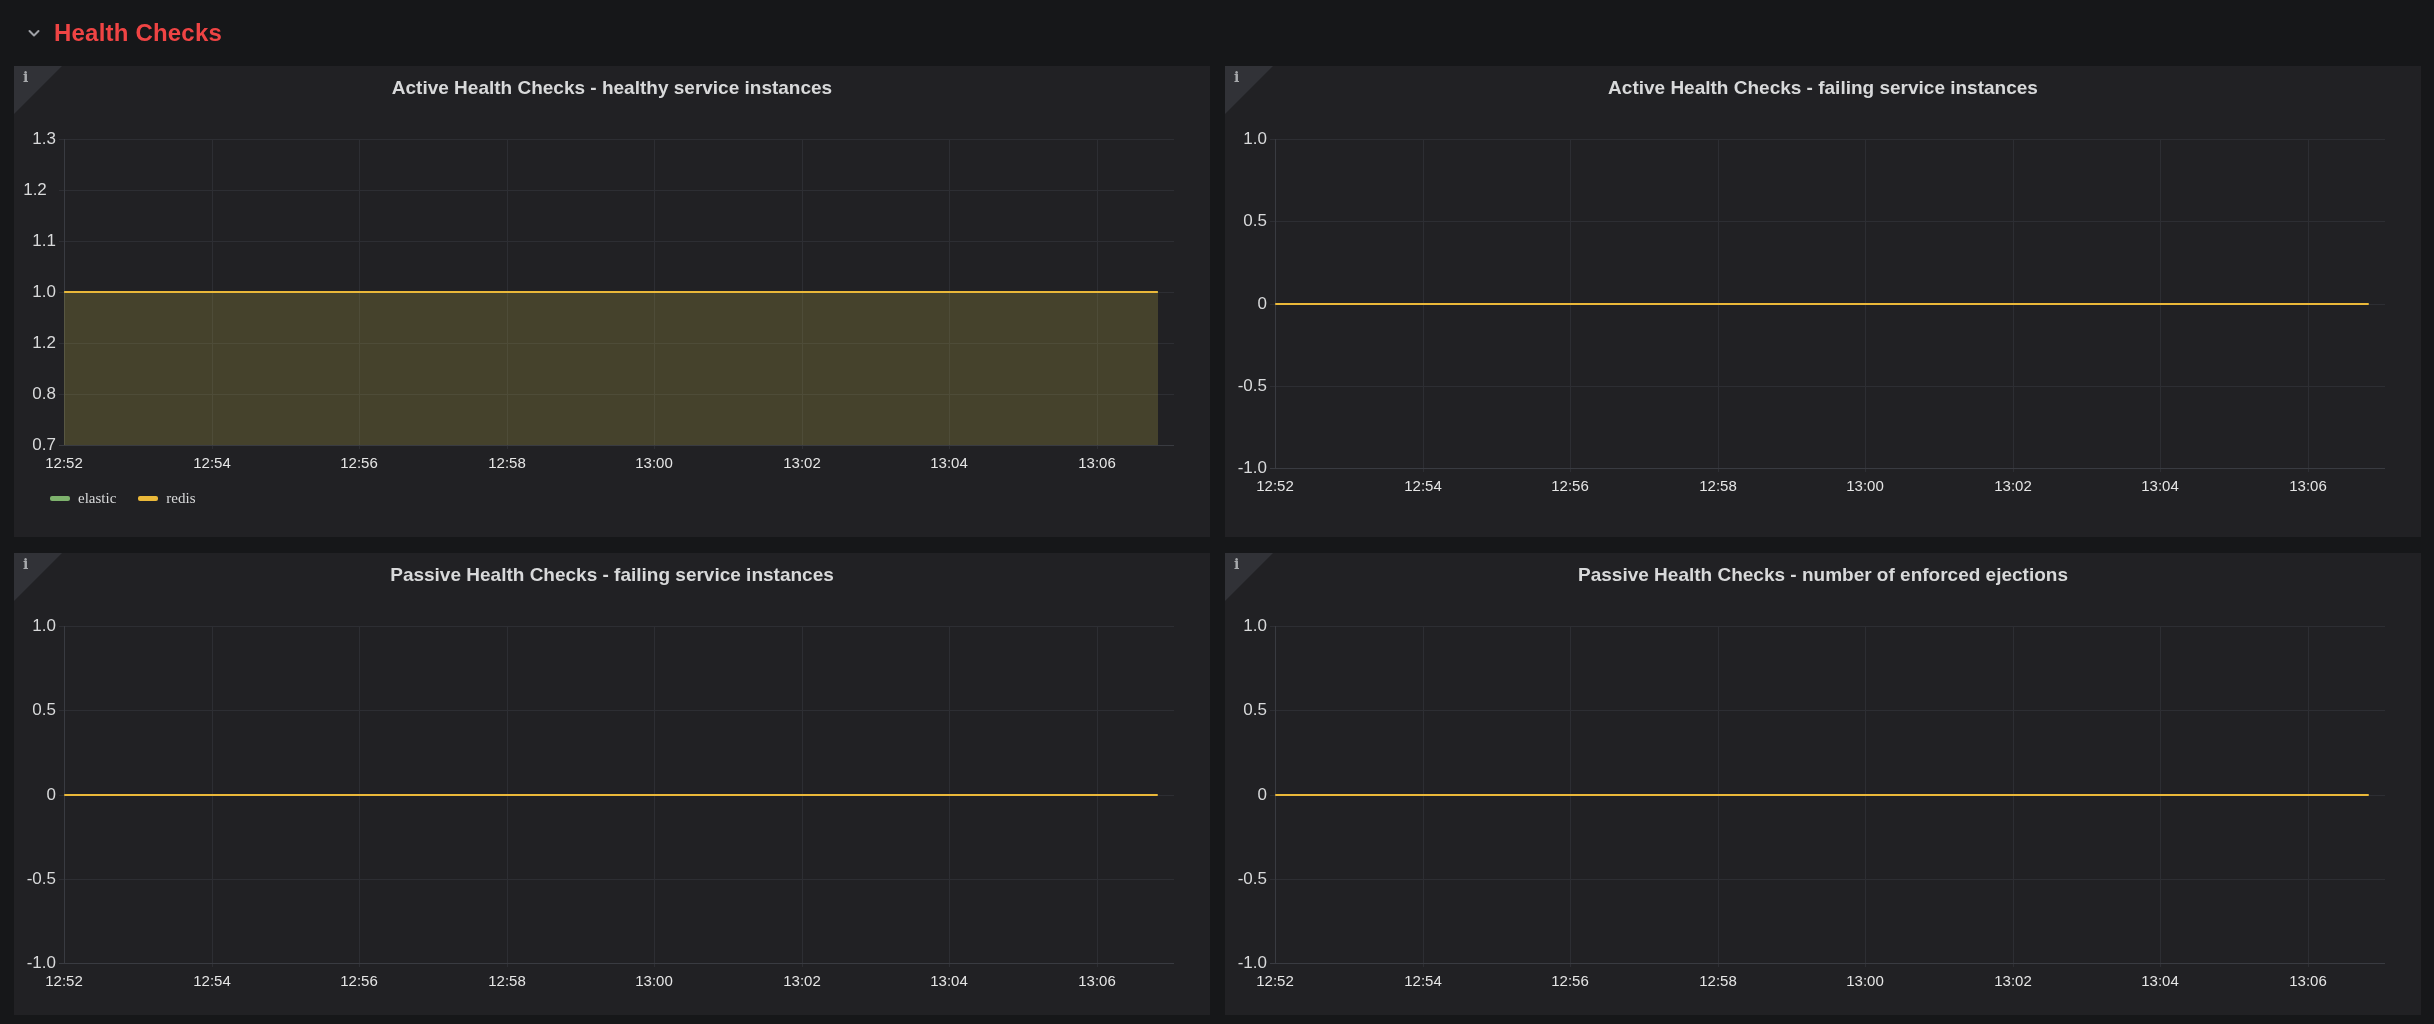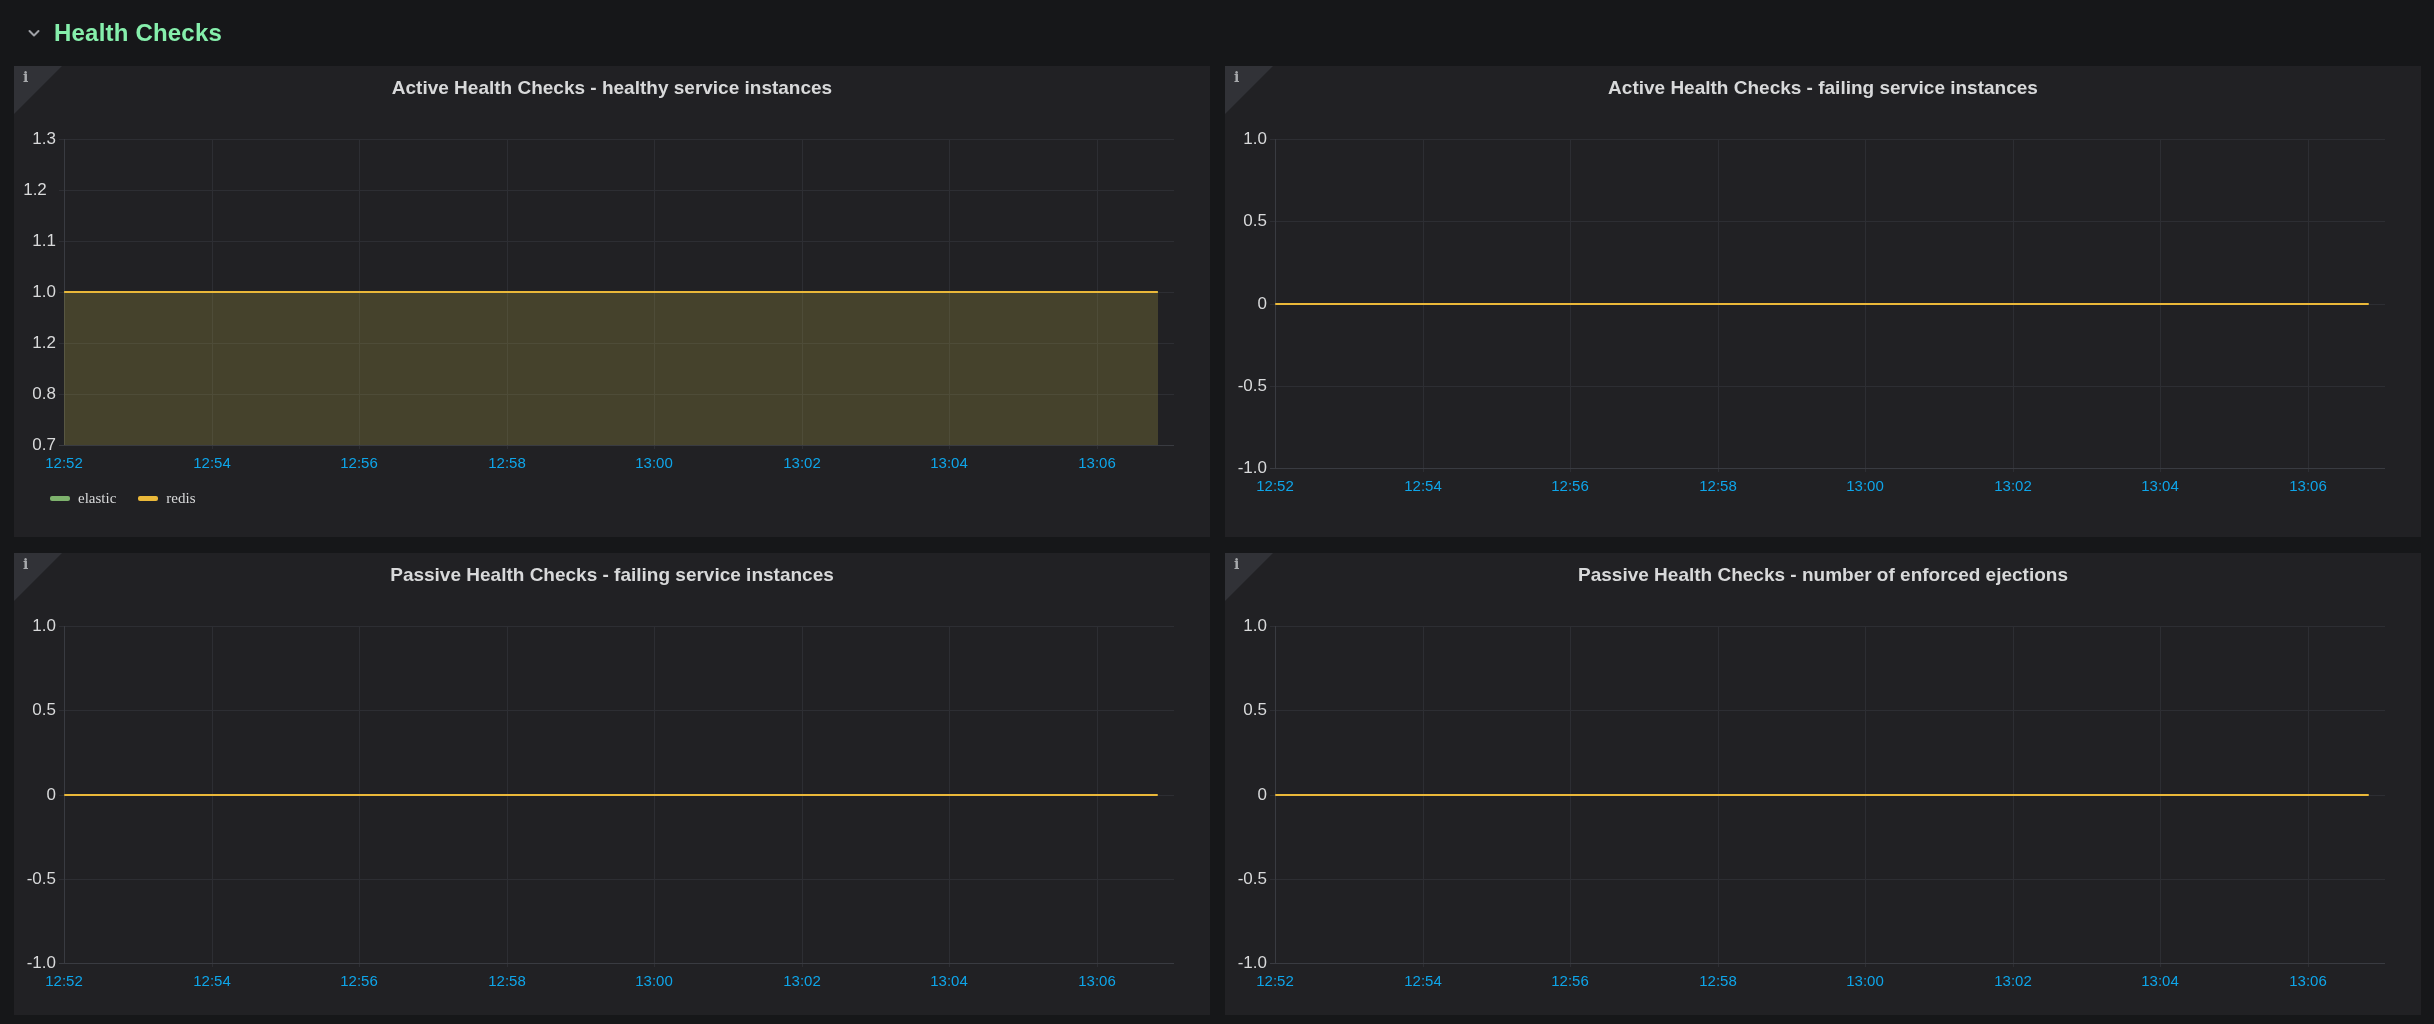--- a/index.html
+++ b/index.html
@@ -9,21 +9,21 @@
     font-family:"Liberation Sans",sans-serif;
     -webkit-font-smoothing:antialiased;
   }
   
   .dash-header{
     position:absolute;left:0;top:0;width:100%;height:66px;
     display:flex;align-items:center;gap:12px;
     padding-left:26px;box-sizing:border-box;cursor:pointer;
   }
   .chev{flex:0 0 auto;display:flex;align-items:center;}
-  .row-title{font-size:24px;font-weight:700;color:#86efac;letter-spacing:.2px;}
+  .row-title{font-size:24px;font-weight:700;color:#ef4444;letter-spacing:.2px;}
   
   .panel{position:absolute;background:#212124;}
   .ptitle{
     position:absolute;left:60px;right:60px;top:11px;text-align:center;
     font-size:19px;font-weight:700;color:#d8d9da;cursor:pointer;
     white-space:nowrap;overflow:hidden;text-overflow:ellipsis;
   }
   .corner{
     position:absolute;left:0;top:0;width:48px;height:48px;
     background:#313237;cursor:pointer;
@@ -32,21 +32,21 @@
   .info-i{
     position:absolute;left:9px;top:3px;
     font-family:"DejaVu Serif",serif;font-weight:700;font-size:14px;color:#a8aaad;
   }
   .plot{position:absolute;}
   .gh{position:absolute;left:-5px;right:0;height:1px;background:#2d2e33;}
   .gv{position:absolute;top:0;width:1px;background:#2d2e33;}
   .spine-v{position:absolute;left:0;top:0;width:1px;height:100%;background:#393b41;}
   .spine-h{position:absolute;left:-5px;right:0;height:1px;background:#393b41;}
   .ylab{position:absolute;left:0;text-align:right;font-size:17px;line-height:16px;color:#d8d9da;}
-  .xlab{position:absolute;width:60px;text-align:center;font-size:15px;color:#0ea5e9;}
+  .xlab{position:absolute;width:60px;text-align:center;font-size:15px;color:#e5e5e5;}
   .sfill{position:absolute;left:0;}
   .sline{position:absolute;left:0;height:2px;border-radius:1px;}
   .legend{position:absolute;display:flex;align-items:center;gap:22px;}
   .litem{display:flex;align-items:center;gap:8px;cursor:pointer;}
   .lswatch{width:20px;height:5px;border-radius:2px;}
   .llabel{font-size:15px;color:#d8d9da;}
 </style>
 </head>
 <body>
 

